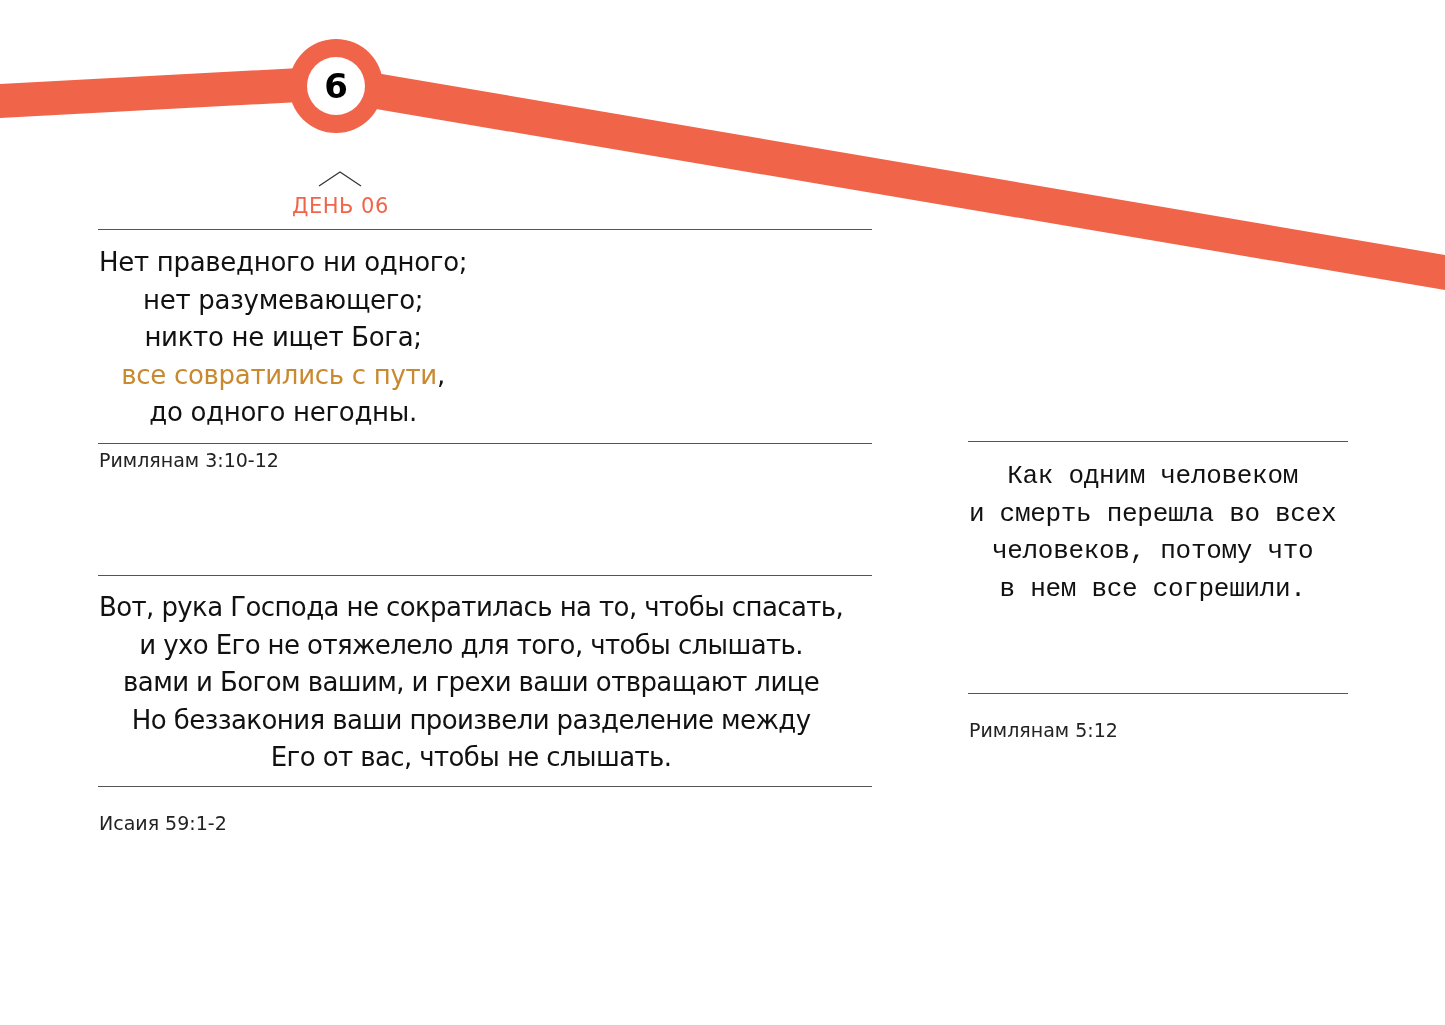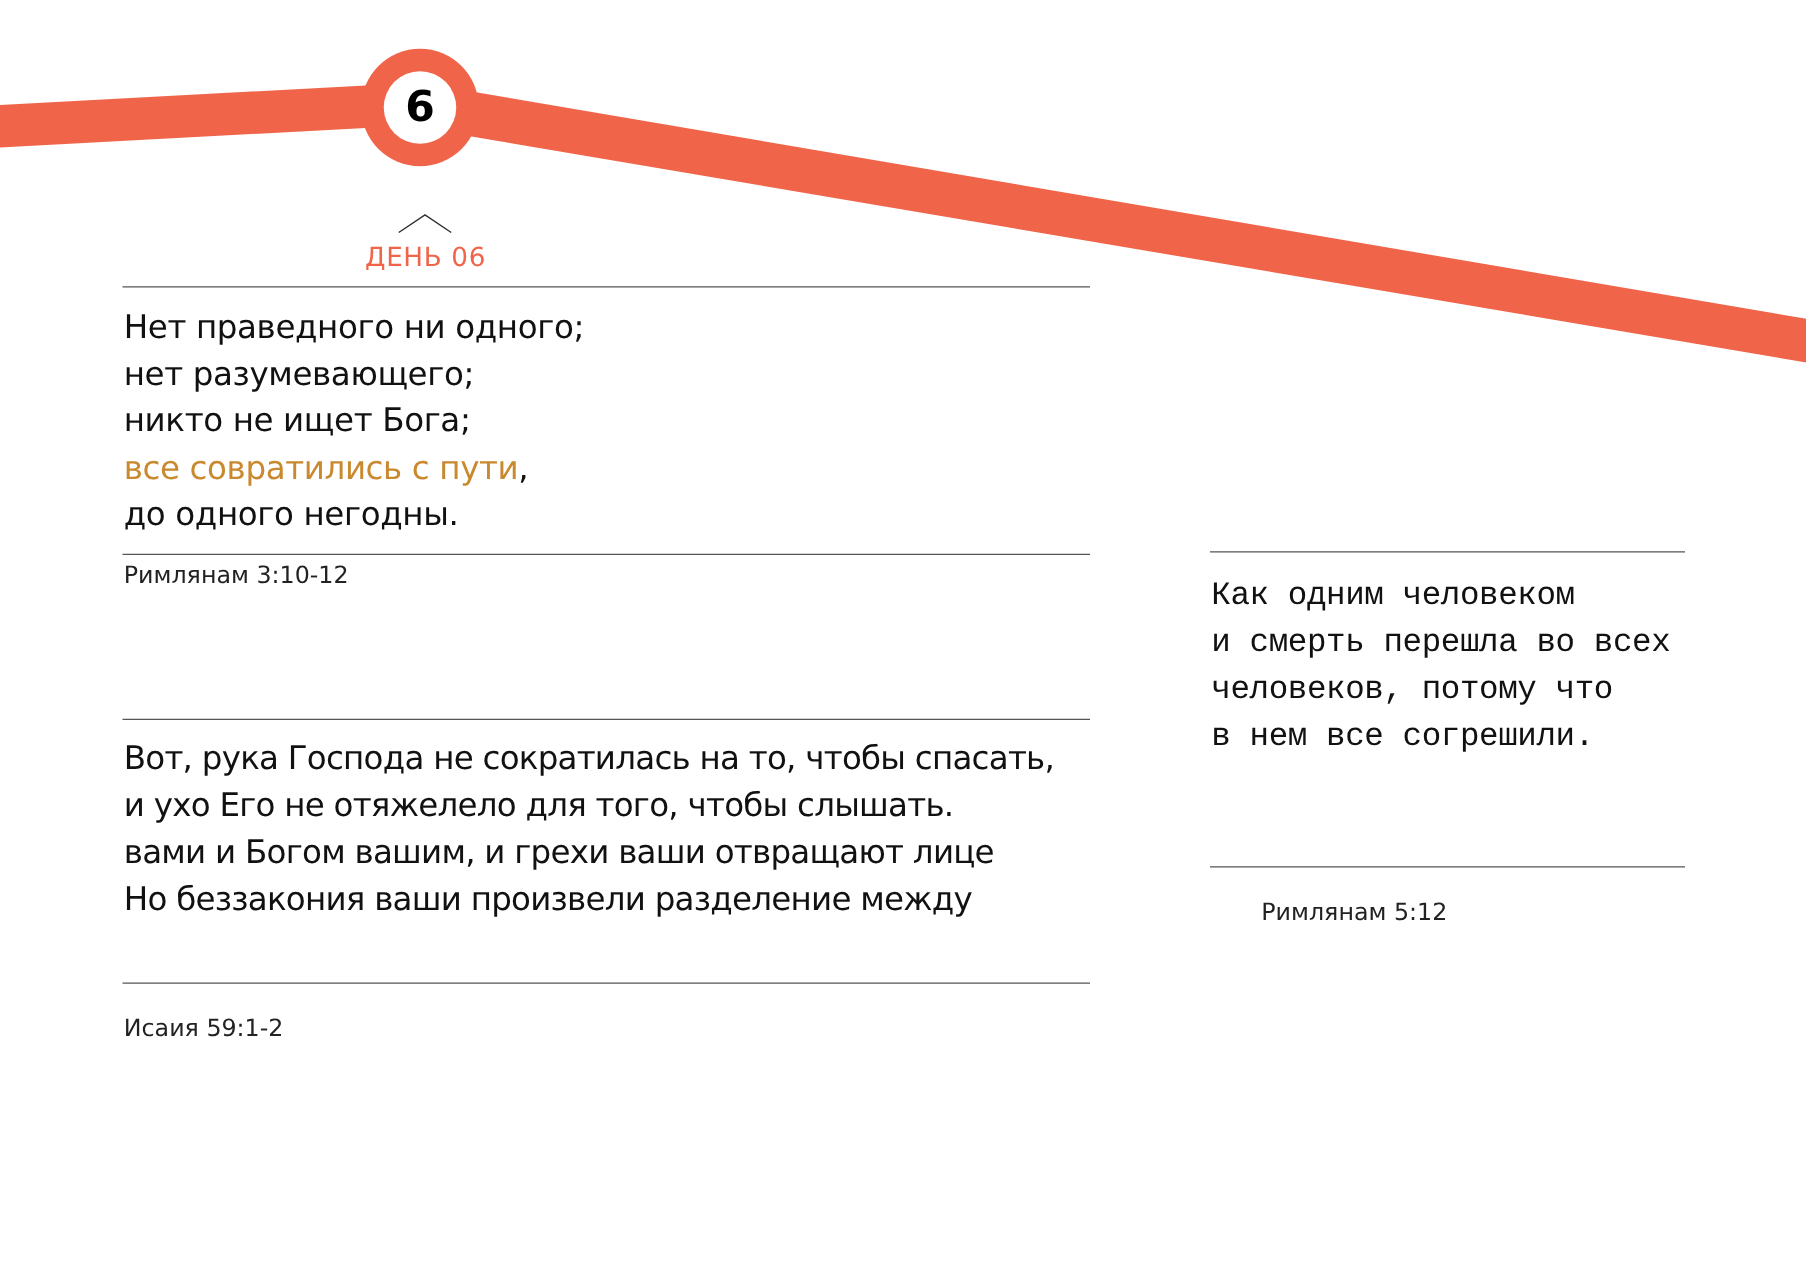--- a/index.html
+++ b/index.html
@@ -7,21 +7,21 @@
            font-family: "DejaVu Sans", sans-serif; color: #111111; }
     .timeline { position: absolute; left: 0; top: 0; width: 1445px; height: 300px; }
     .day-badge-num { position: absolute; left: 296px; top: 48px; width: 80px; height: 76px;
            display: flex; align-items: center; justify-content: center;
            font-family: "DejaVu Sans", sans-serif; font-weight: bold; font-size: 34px; color: #000; }
     .caret { position: absolute; left: 318px; top: 170px; width: 44px; height: 18px; }
     .day-label { position: absolute; left: 292px; top: 194px; font-size: 21px; color: #f0654a;
            letter-spacing: 0.5px; }
     .rule { position: absolute; height: 0; border-top: 1.5px solid #555; }
     .verse { position: absolute; font-size: 26px; line-height: 37.5px; letter-spacing: -0.3px; }
-    .verse .line { display: block; white-space: nowrap; }
+    .verse .line { display: block; white-space: nowrap; text-align: center; }
     .verse .hl { color: #c9892e; }
     .ref { position: absolute; font-size: 19px; color: #222; white-space: nowrap; }
   </style>
 </head>
 <body>
 
 <svg class="timeline" viewBox="0 0 1445 300" xmlns="http://www.w3.org/2000/svg">
   <polygon points="0,84 300,68 300,102 0,118" fill="#f0654a"></polygon>
   <polygon points="370,72 1445,255 1445,290 370,108" fill="#f0654a"></polygon>
   <circle cx="336" cy="86" r="47" fill="#f0654a"></circle>
@@ -44,25 +44,26 @@
 </div>
 <div class="rule" style="left:98px; top:443px; width:774px;"></div>
 <div class="ref" style="left:99px; top:449px;">Римлянам 3:10-12</div>
 
 <div class="rule" style="left:98px; top:575px; width:774px;"></div>
 <div class="verse" style="left:99px; top:589px; letter-spacing:-0.6px;">
   <span class="line">Вот, рука Господа не сократилась на то, чтобы спасать,</span>
   <span class="line">и ухо Его не отяжелело для того, чтобы слышать.</span>
   <span class="line">вами и Богом вашим, и грехи ваши отвращают лице</span>
   <span class="line">Но беззакония ваши произвели разделение между</span>
+  <span class="line">Его от вас, чтобы не слышать.</span>
 </div>
 <div class="rule" style="left:98px; top:786px; width:774px;"></div>
 <div class="ref" style="left:99px; top:812px;">Исаия 59:1-2</div>
 
 <div class="rule" style="left:968px; top:441px; width:380px;"></div>
 <div class="verse" style="left:969px; top:458px;font-family:Liberation Mono, monospace;">
   <span class="line">Как одним человеком</span>
   <span class="line">и смерть перешла во всех</span>
   <span class="line">человеков, потому что</span>
   <span class="line">в нем все согрешили.</span>
 </div>
 <div class="rule" style="left:968px; top:693px; width:380px;"></div>
-<div class="ref" style="left:969px; top:719px;margin-left:40px;">Римлянам 5:12</div>
+<div class="ref" style="left:969px; top:719px;">Римлянам 5:12</div>
 
 </body></html>

